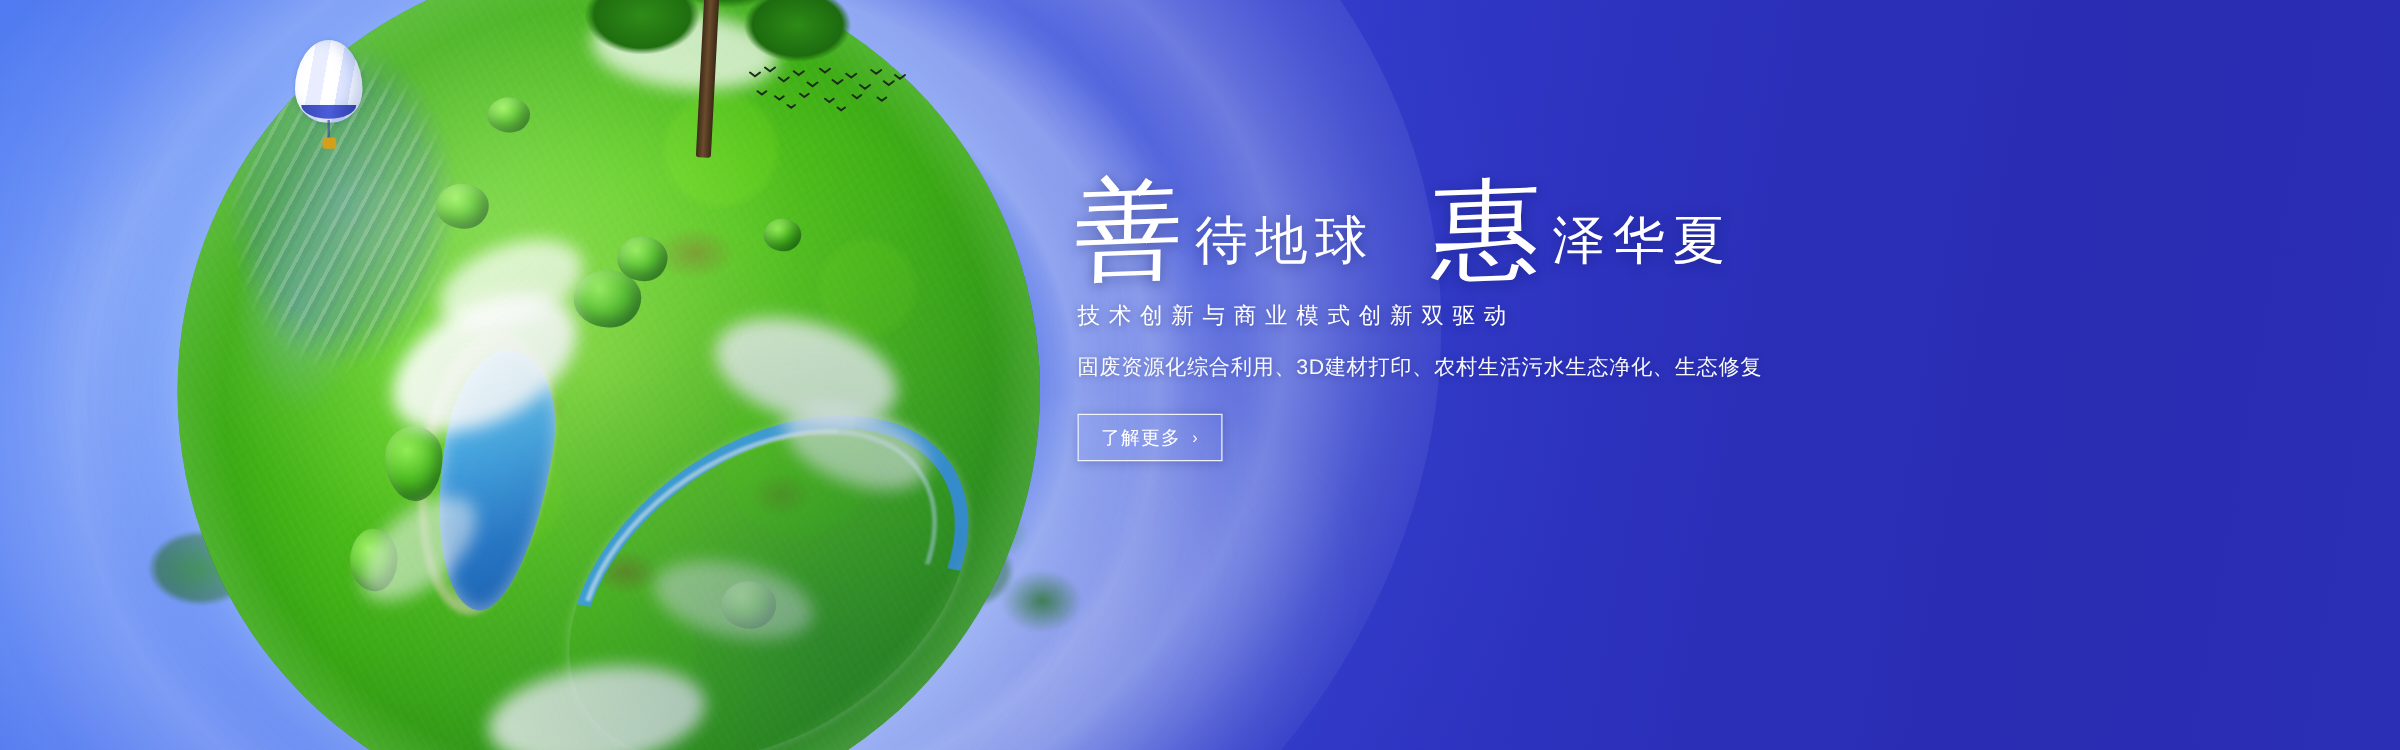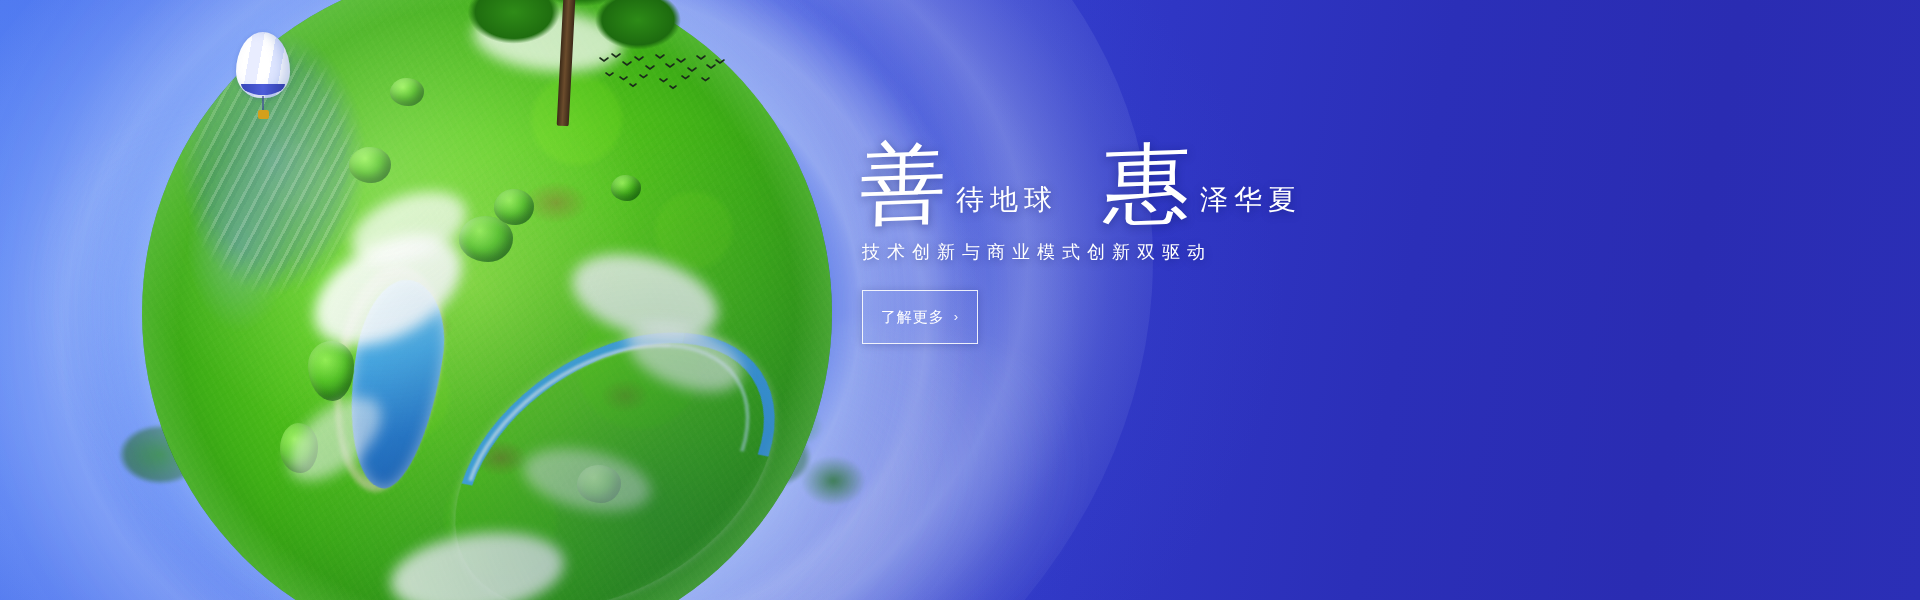--- a/index.html
+++ b/index.html
@@ -255,41 +255,41 @@
   .hl-big{
     font-family:"Liberation Serif","DejaVu Serif",serif;
     font-size:86px;line-height:.92;font-weight:400;
     letter-spacing:0;
     transform:skewX(-3deg) rotate(-2deg);
     display:inline-block;
     padding-right:6px;
   }
   .hl-small{
     font-family:"Liberation Serif","DejaVu Serif",serif;
-    font-size:28px;line-height:1;font-weight:400;
+    font-size:42px;line-height:1;font-weight:400;
     letter-spacing:6px;
     padding-bottom:10px;padding-left:4px;
   }
   .hl-gap{display:inline-block;width:46px;}
 
   .subtitle{
     font-size:18px;letter-spacing:7px;font-weight:400;
     margin:16px 0 0 2px;white-space:nowrap;
     text-shadow:0 2px 8px rgba(10,20,90,.40);
   }
   .desc{
     font-size:17px;letter-spacing:.5px;font-weight:400;
     margin:18px 0 0 2px;white-space:nowrap;color:rgba(255,255,255,.97);
     text-shadow:0 1px 6px rgba(10,20,90,.35);
   }
 
   .cta{
     display:inline-flex;align-items:center;justify-content:center;gap:9px;
     margin-top:26px;margin-left:2px;
-    width:116px;height:54px;
+    width:116px;height:38px;
     border:1px solid rgba(255,255,255,.88);
     background:transparent;color:#fff;
     font-size:15px;letter-spacing:1px;
     font-family:"Liberation Sans","DejaVu Sans",sans-serif;
     cursor:pointer;
     box-shadow:0 1px 8px rgba(10,20,90,.22);
   }
   .cta .chev{font-size:13px;opacity:.95;transform:translateY(-1px);}
 </style>
 </head>
@@ -382,20 +382,21 @@
 
     <div class="headline">
       <span class="hl-big">善</span>
       <span class="hl-small">待地球</span>
       <span class="hl-gap"></span>
       <span class="hl-big">惠</span>
       <span class="hl-small">泽华夏</span>
     </div>
 
     <div class="subtitle">技术创新与商业模式创新双驱动</div>
+    <div class="desc">固废资源化综合利用、3D建材打印、农村生活污水生态净化、生态修复</div>
 
     <button class="cta">
       <span>了解更多</span>
       <span class="chev">›</span>
     </button>
 
   </div>
 </div>
 
 </body></html>

